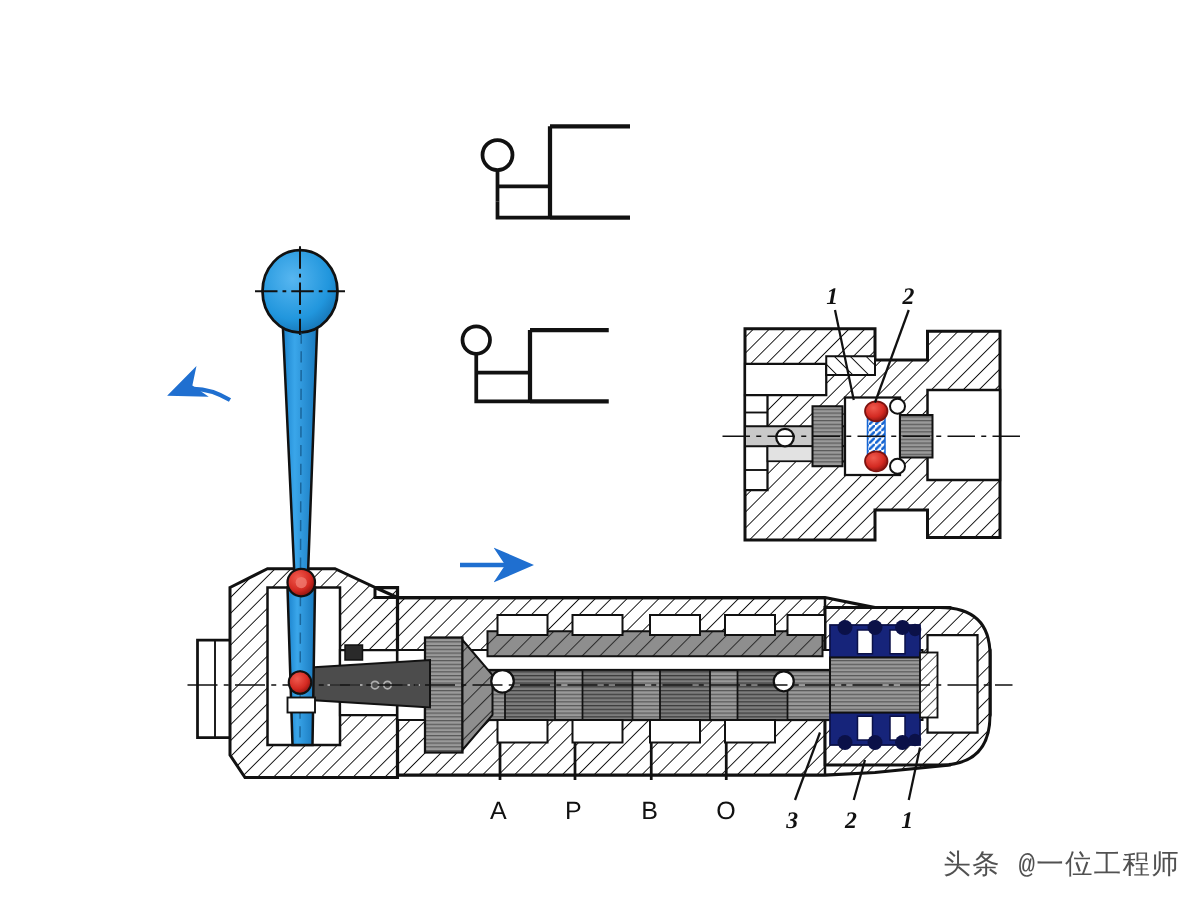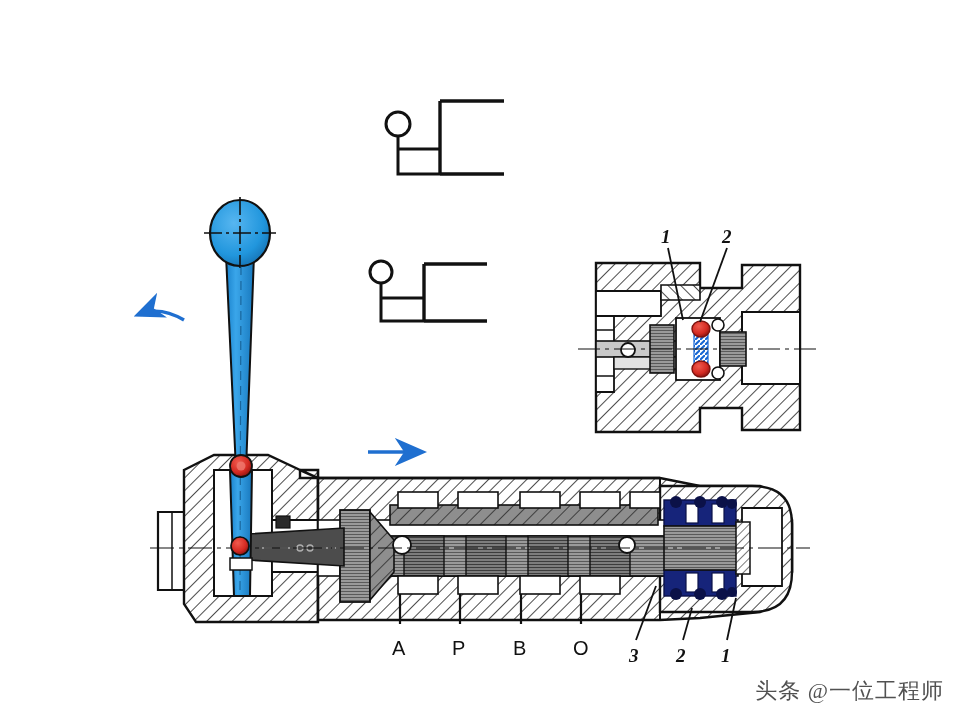--- a/index.html
+++ b/index.html
@@ -4,21 +4,21 @@
 <style>
   html,body{margin:0;padding:0;background:#ffffff;}
   body{width:960px;height:720px;position:relative;overflow:hidden;
        font-family:"Liberation Sans", sans-serif;}
   #stage{position:absolute;left:0;top:0;width:960px;height:720px;}
   svg.layer{position:absolute;left:0;top:0;width:960px;height:720px;}
   .callout{font-family:"Liberation Serif", serif;font-weight:bold;font-style:italic;
            font-size:19px;fill:#111;}
   .portlabel{font-family:"Liberation Sans", sans-serif;font-size:20px;fill:#111;}
   .watermark{position:absolute;right:16px;bottom:14px;font-size:22px;color:#3a3a3a;
-             font-family:Liberation Serif, serif;letter-spacing:1px;opacity:.88;
+             font-family:Liberation Mono, monospace;letter-spacing:1px;opacity:.88;
              white-space:nowrap;}
 </style>
 </head>
 <body>
 
 <div id="stage">
 
   <svg class="layer" viewBox="0 0 960 720">
     <defs>
 

